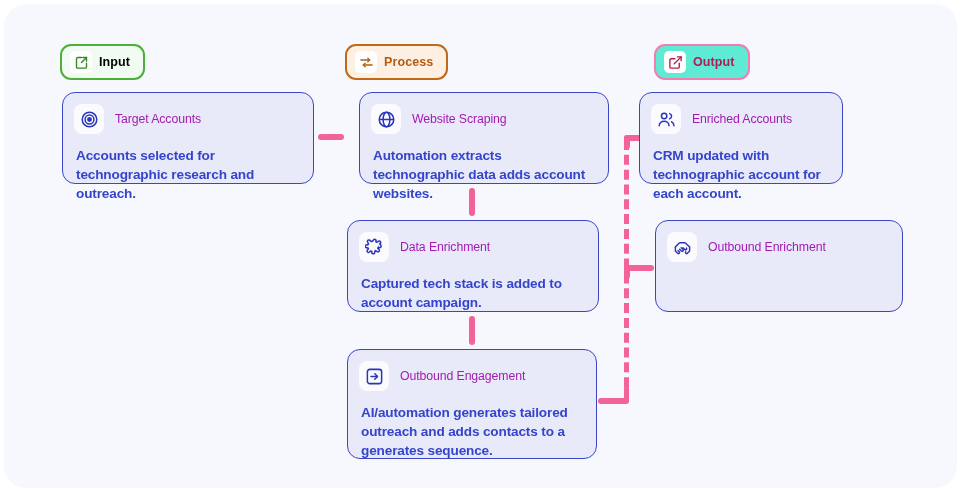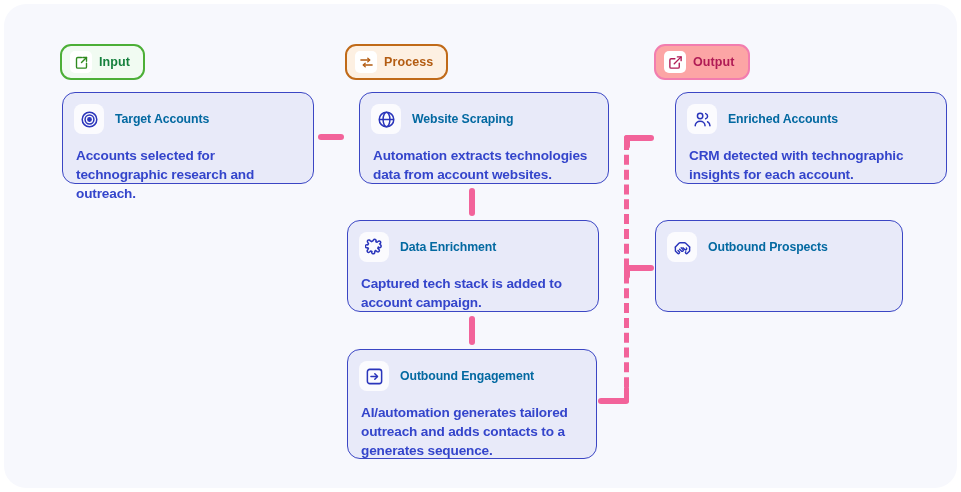--- a/index.html
+++ b/index.html
@@ -53,30 +53,30 @@
     font-size: 12.5px;
     font-weight: bold;
     letter-spacing: .1px;
     white-space: nowrap;
   }
   #badge-input {
     left: 56px; top: 40px;
     background: #f1fbf2;
     border-color: #4caf37;
   }
-  #badge-input .badge-label { color: #15803d; }
+  #badge-input .badge-label { color: #000000; }
   #badge-process {
     left: 341px; top: 40px;
     background: #fdf0e2;
     border-color: #c06a18;
   }
   #badge-process .badge-label { color: #b35c12; }
   #badge-output {
     left: 650px; top: 40px;
-    background: #fca5a5;
+    background: #5eead4;
     border-color: #f27daf;
   }
   #badge-output .badge-label { color: #b01b55; }
 
   
   .card {
     position: absolute;
     box-sizing: border-box;
     background: #e8eaf9;
     border: 1.6px solid #3b46c4;
@@ -94,38 +94,38 @@
     height: 30px;
     background: #fbfbfe;
     border-radius: 8px;
     display: flex;
     align-items: center;
     justify-content: center;
     flex: 0 0 auto;
   }
   .card-title {
     font-size: 12.3px;
-    font-weight: bold;
-    color: #0369a1;
+    font-weight: normal;
+    color: #a21caf;
     letter-spacing: -.1px;
   }
   .card-desc {
     font-size: 13.6px;
     font-weight: bold;
     color: #3445cb;
     line-height: 1.38;
     letter-spacing: -.15px;
     padding: 0 2px;
     margin-top: 13px;
   }
 
   
   #card-target-accounts   { left: 58px;  top: 88px;  width: 252px; height: 92px; }
   #card-website-scraping  { left: 355px; top: 88px;  width: 250px; height: 92px; }
-  #card-enriched-accounts { left: 671px; top: 88px;  width: 272px; height: 92px; }
+  #card-enriched-accounts { left: 635px; top: 88px;  width: 204px; height: 92px; }
   #card-data-enrichment   { left: 343px; top: 216px; width: 252px; height: 92px; }
   #card-outbound-engage   { left: 651px; top: 216px; width: 248px; height: 92px; }
   #card-outbound-seq      { left: 343px; top: 345px; width: 250px; height: 110px; }
 
   
   .conn {
     position: absolute;
     background: #f2639a;
   }
   .conn.r { border-radius: 3px; }
@@ -231,36 +231,36 @@
     <div class="card-head">
       <span class="card-icon">
         <svg width="19" height="19" viewBox="0 0 24 24" fill="none" stroke="#2a35bb" stroke-width="1.9">
           <circle cx="12" cy="12" r="9.2"></circle>
           <line x1="2.8" y1="12" x2="21.2" y2="12"></line>
           <ellipse cx="12" cy="12" rx="4.3" ry="9.2"></ellipse>
         </svg>
       </span>
       <span class="card-title">Website Scraping</span>
     </div>
-    <div class="card-desc">Automation extracts technologies data from account websites.</div>
+    <div class="card-desc">Automation extracts technographic data adds account websites.</div>
   </div>
 
   <div class="card" id="card-enriched-accounts">
     <div class="card-head">
       <span class="card-icon">
         <svg width="19" height="19" viewBox="0 0 24 24" fill="none" stroke="#2a35bb" stroke-width="1.9" stroke-linecap="round" stroke-linejoin="round">
           <circle cx="9" cy="7.5" r="3.4"></circle>
           <path d="M2.8 20c0-3.5 2.8-5.8 6.2-5.8s6.2 2.3 6.2 5.8"></path>
           <path d="M16 4.6a3.4 3.4 0 0 1 0 6.5"></path>
           <path d="M18.4 14.9c1.8.9 3 2.7 3 5.1"></path>
         </svg>
       </span>
       <span class="card-title">Enriched Accounts</span>
     </div>
-    <div class="card-desc">CRM detected with technographic insights for each account.</div>
+    <div class="card-desc">CRM updated with technographic account for each account.</div>
   </div>
 
   <div class="card" id="card-data-enrichment">
     <div class="card-head">
       <span class="card-icon">
         <svg width="19" height="19" viewBox="0 0 24 24" fill="none" stroke="#2a35bb" stroke-width="1.9" stroke-linecap="round" stroke-linejoin="round">
           <path d="M10.3 3.2a1.9 1.9 0 1 1 3.4 1.5l1.6.7 1.1-1a1.9 1.9 0 1 1 2 3l1.5 1.6a1.9 1.9 0 1 1-3 2.3l-.8 1.7 1.1 1a1.9 1.9 0 1 1-2.6 2.6l-1.6-.8-.8 1.7a1.9 1.9 0 1 1-3.4-.4l-1.7-.7-1 1.1a1.9 1.9 0 1 1-2.5-2.8l.7-1.7-1.6-.7a1.9 1.9 0 1 1 .6-3.5l1.1-1.6-.8-1.5a1.9 1.9 0 1 1 3.1-2l1.6.9z"></path>
         </svg>
       </span>
       <span class="card-title">Data Enrichment</span>
@@ -272,21 +272,21 @@
     <div class="card-head">
       <span class="card-icon">
         <svg width="19" height="19" viewBox="0 0 24 24" fill="none" stroke="#2a35bb" stroke-width="1.8" stroke-linecap="round" stroke-linejoin="round">
           <path d="M3 11.5 7.5 6.6a2 2 0 0 1 1.5-.6h5.5a2 2 0 0 1 1.5.6L21 11.5"></path>
           <path d="M3 11.5v4.2a2 2 0 0 0 .6 1.4l2.3 2.3a1.4 1.4 0 0 0 2-2l-1.6-1.6"></path>
           <path d="M21 11.5v4.2a2 2 0 0 1-.6 1.4l-2.3 2.3a1.4 1.4 0 0 1-2-2"></path>
           <path d="M8.3 14.2l2.3 2.3a1.4 1.4 0 0 0 2-2l-2.3-2.3"></path>
           <path d="M12.6 12.2l2.3 2.3a1.4 1.4 0 0 0 2-2"></path>
         </svg>
       </span>
-      <span class="card-title">Outbound Prospects</span>
+      <span class="card-title">Outbound Enrichment</span>
     </div>
   </div>
 
   <div class="card" id="card-outbound-seq">
     <div class="card-head">
       <span class="card-icon">
         <svg width="19" height="19" viewBox="0 0 24 24" fill="none" stroke="#2a35bb" stroke-width="1.9" stroke-linecap="round" stroke-linejoin="round">
           <rect x="3" y="3" width="18" height="18" rx="3"></rect>
           <path d="M7.5 12h8"></path>
             <path d="M12.4 8.6l3.4 3.4-3.4 3.4"></path>

